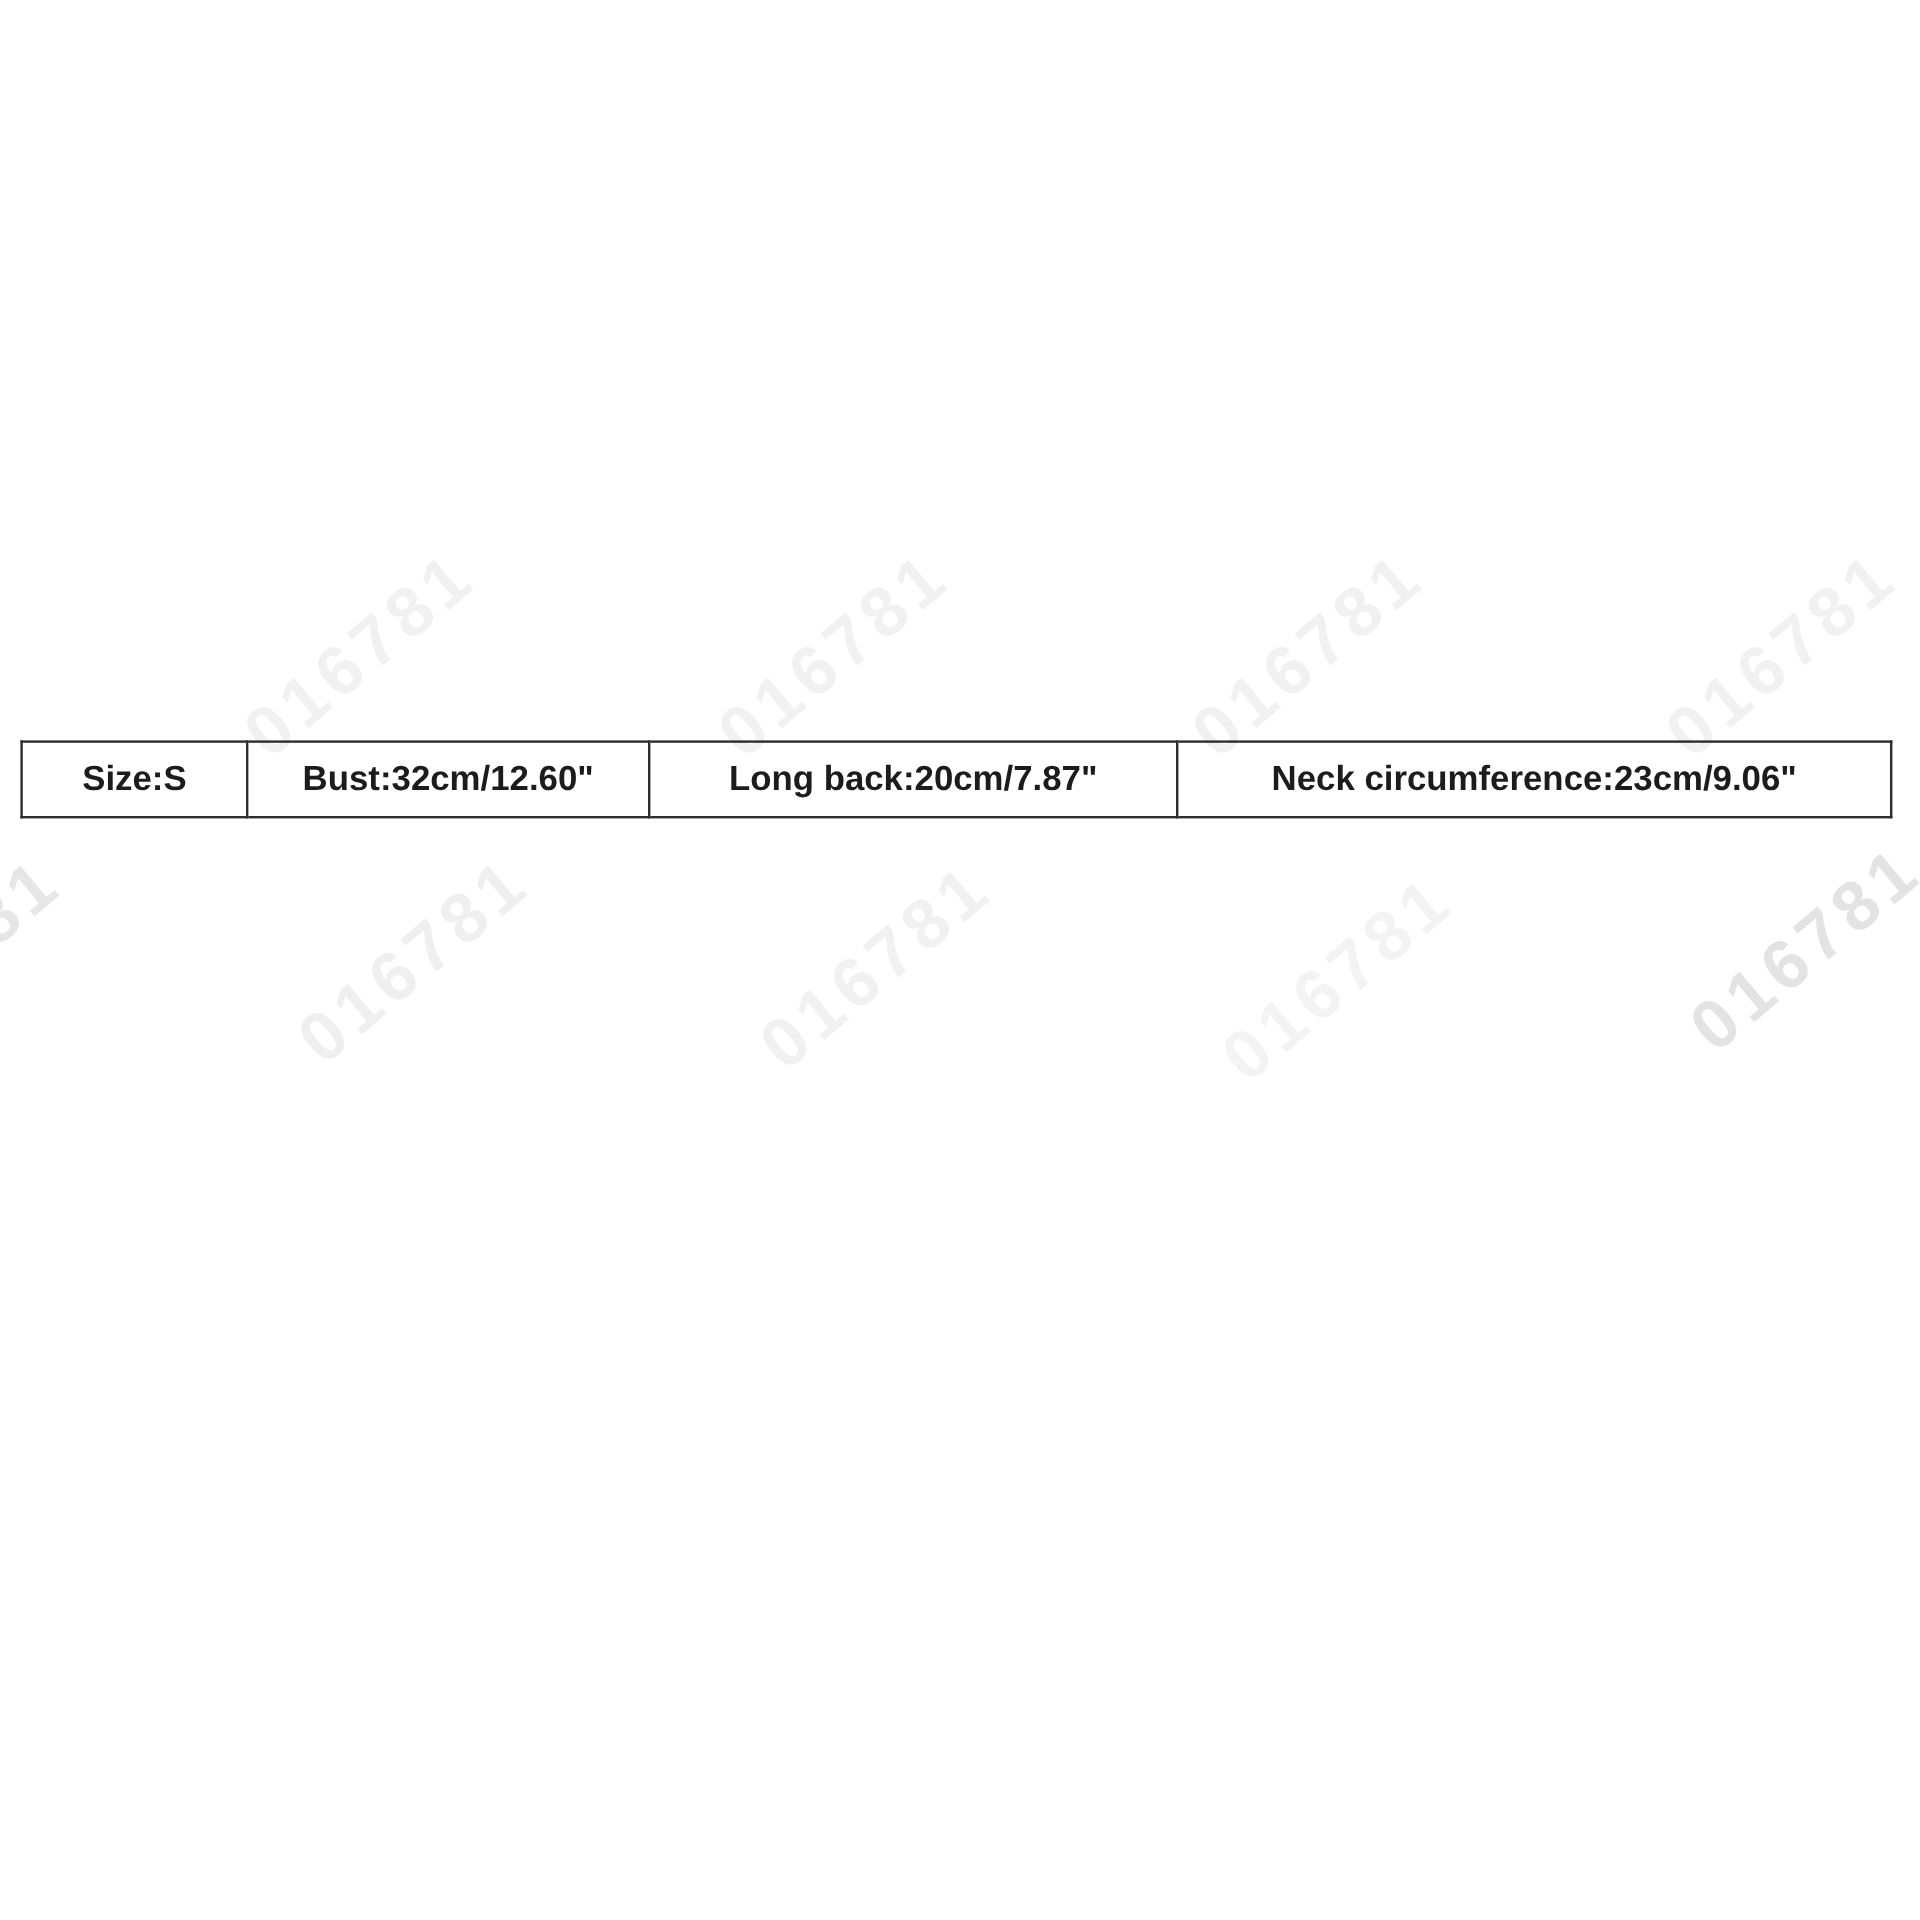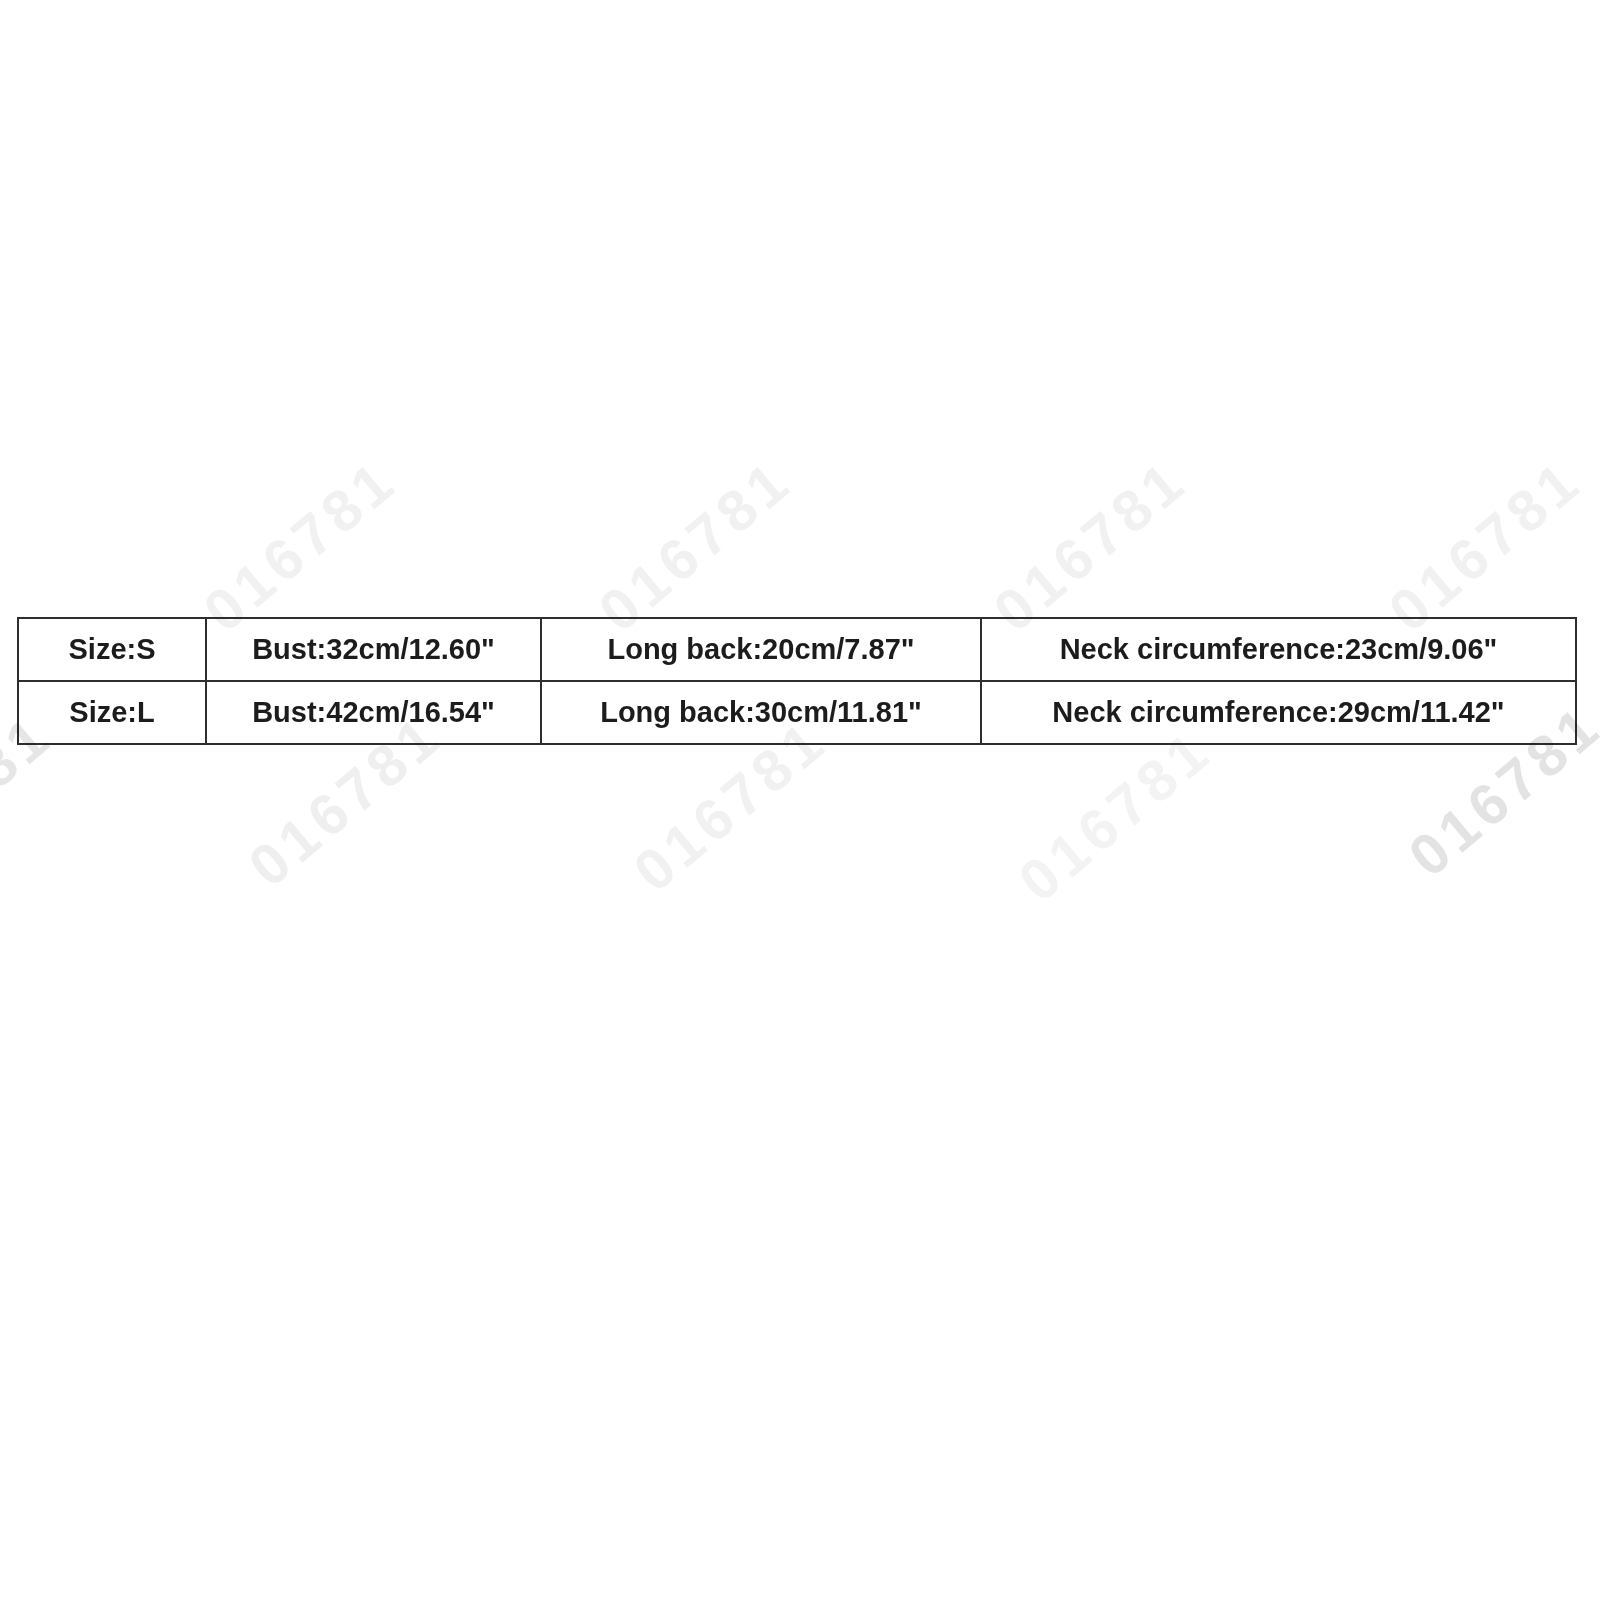--- a/index.html
+++ b/index.html
@@ -77,26 +77,20 @@
         <col style="width:440px">
         <col style="width:595px">
       </colgroup>
       <tbody>
         <tr>
           <td>Size:S</td>
           <td>Bust:32cm/12.60"</td>
           <td>Long back:20cm/7.87"</td>
           <td>Neck circumference:23cm/9.06"</td>
         </tr>
-        <tr>
-          <td>Size:L</td>
-          <td>Bust:42cm/16.54"</td>
-          <td>Long back:30cm/11.81"</td>
-          <td>Neck circumference:29cm/11.42"</td>
-        </tr>
       </tbody>
     </table>
   </div>
 
   <div class="watermark-layer">
       <span class="wm" style="left: 300px; top: 545px; font-size: 58px; color: rgb(224, 224, 224); opacity: 0.45;">016781</span>
       <span class="wm" style="left: 695px; top: 545px; font-size: 58px; color: rgb(224, 224, 224); opacity: 0.45;">016781</span>
       <span class="wm" style="left: 1090px; top: 545px; font-size: 58px; color: rgb(224, 224, 224); opacity: 0.45;">016781</span>
       <span class="wm" style="left: 1485px; top: 545px; font-size: 58px; color: rgb(224, 224, 224); opacity: 0.45;">016781</span>
       <span class="wm" style="left: -45px; top: 800px; font-size: 58px; color: rgb(224, 224, 224); opacity: 0.8;">016781</span>

